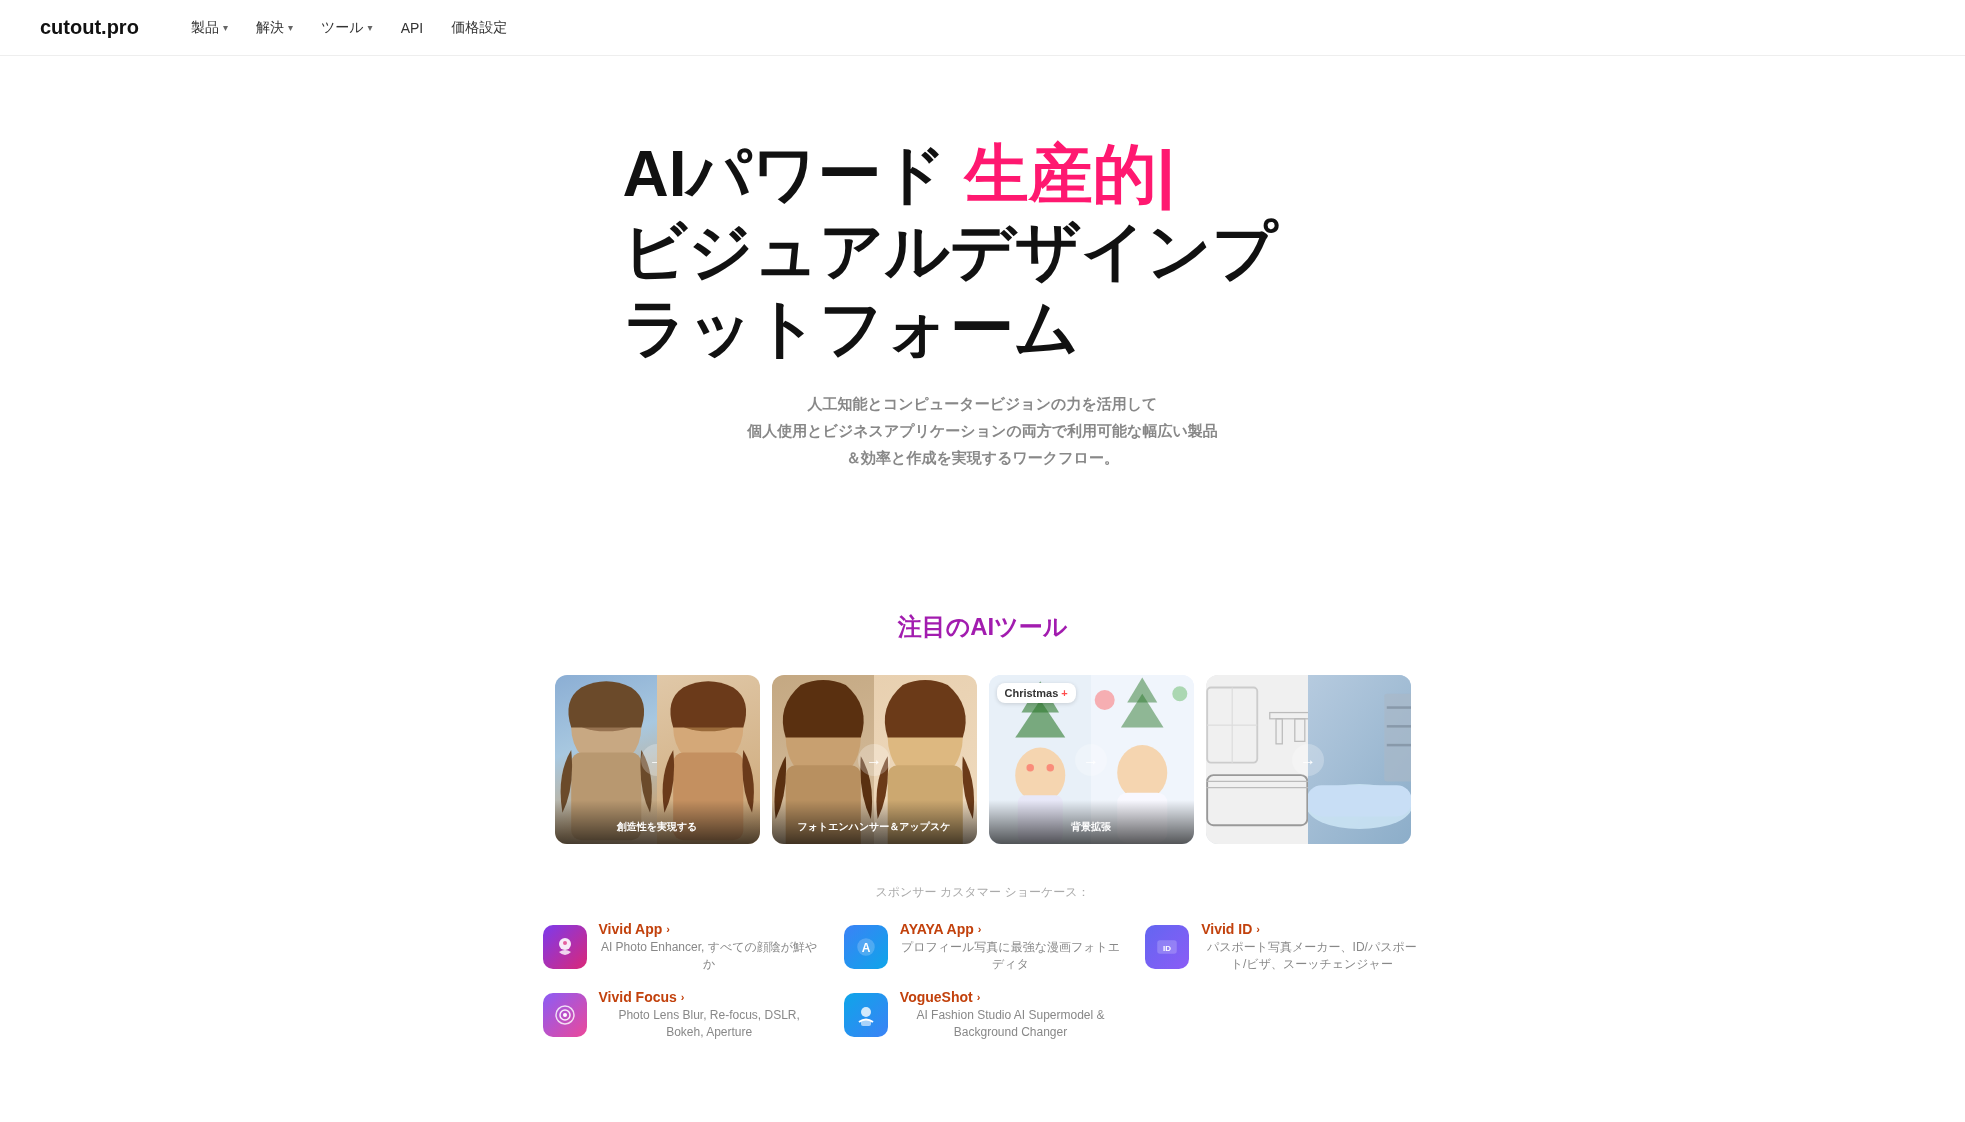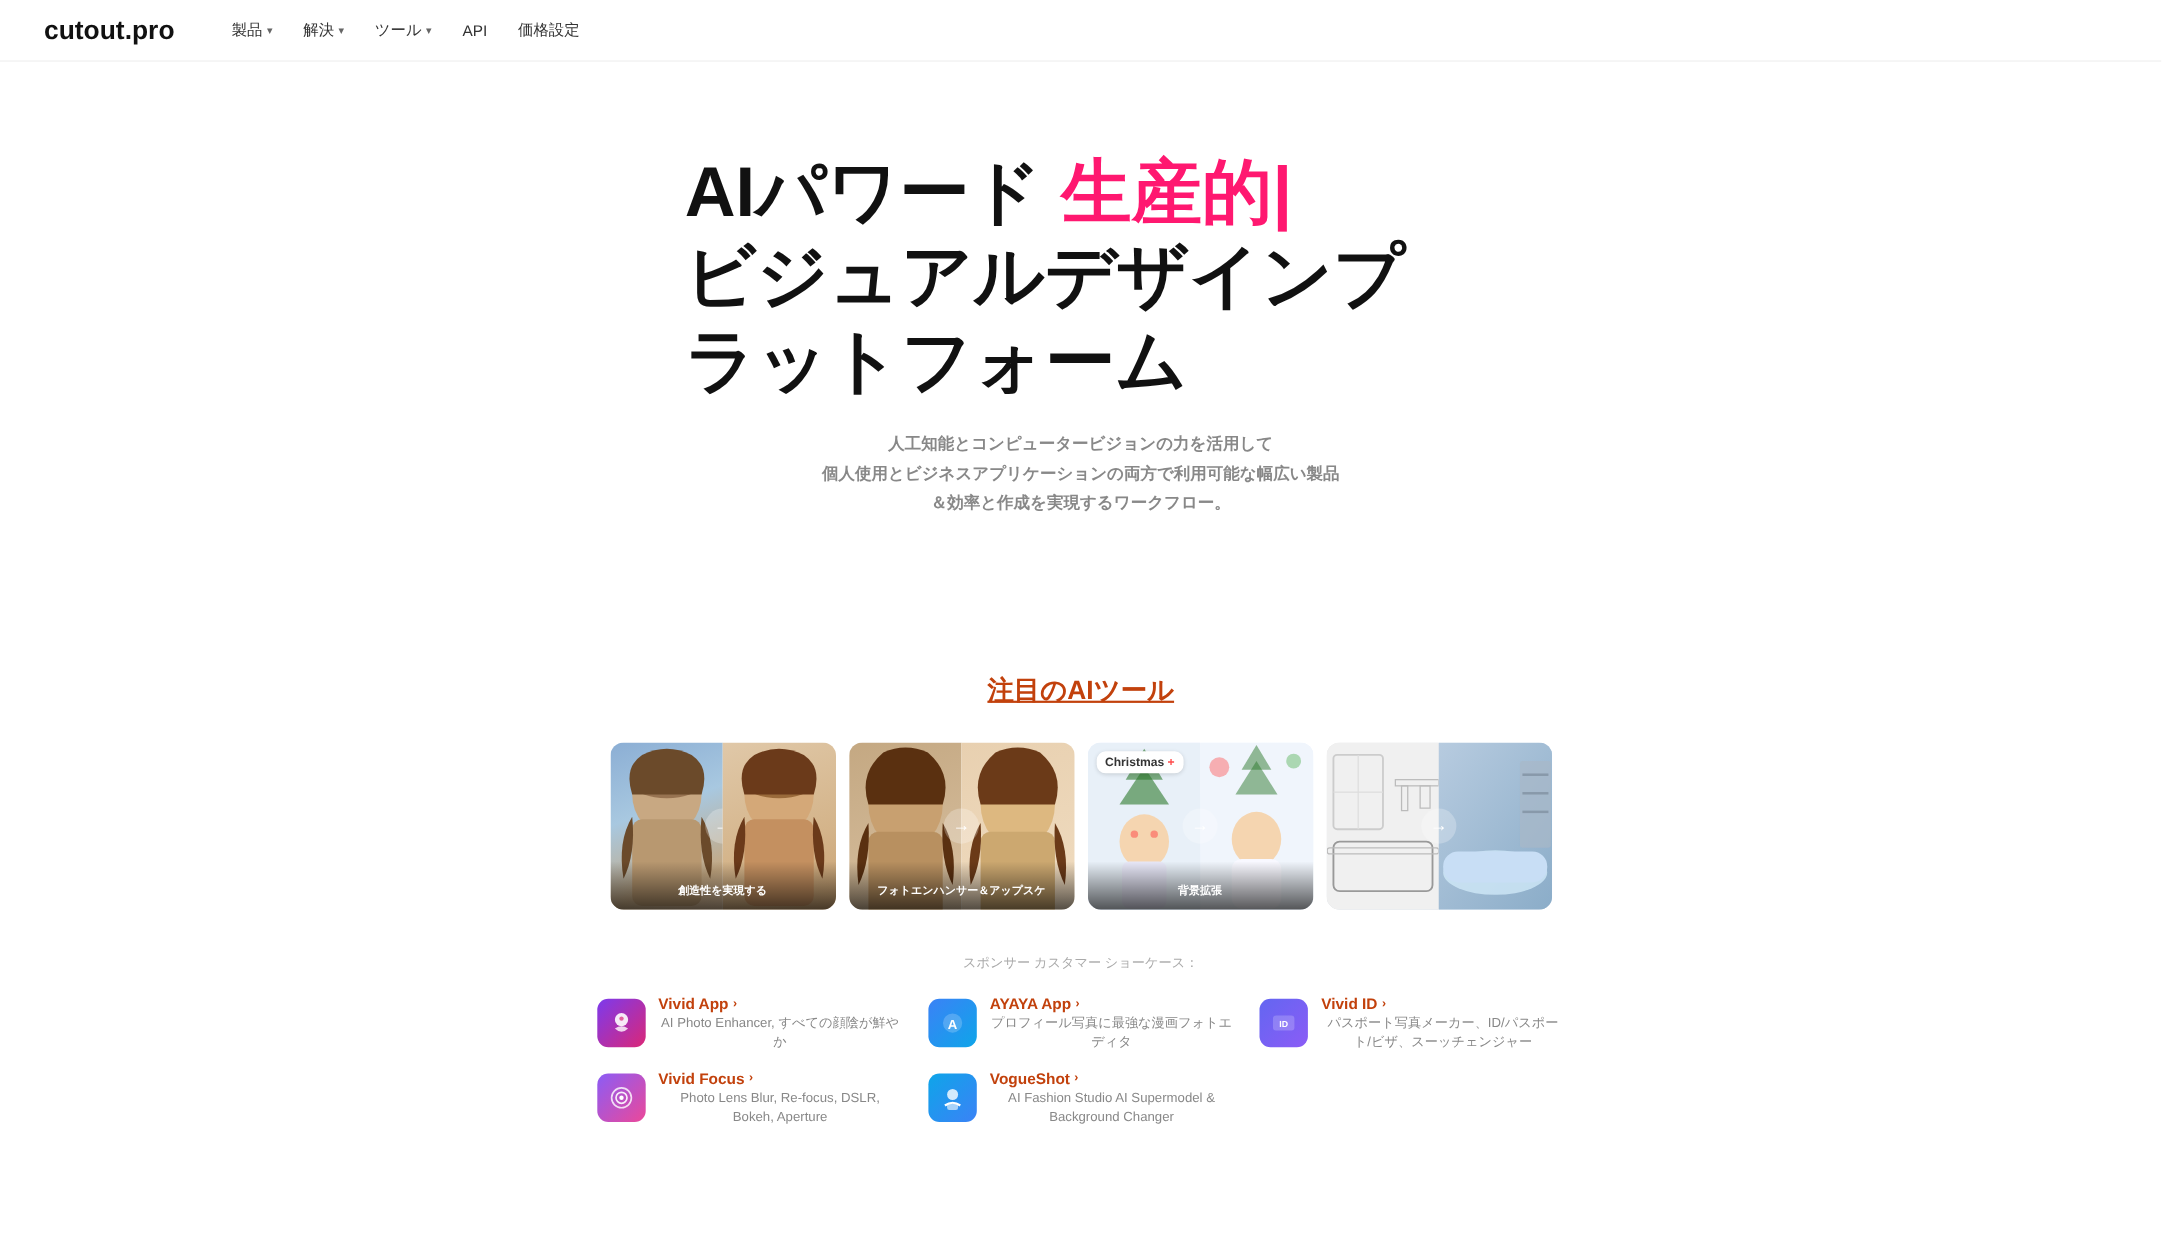--- a/index.html
+++ b/index.html
@@ -3,21 +3,21 @@
   <meta charset="utf-8">
   <style>
     * { margin: 0; padding: 0; box-sizing: border-box; }
     body { font-family: 'Helvetica Neue', Arial, 'Hiragino Kaku Gothic ProN', 'Hiragino Sans', Meiryo, sans-serif; background: #fff; color: #222; min-width: 1200px; }
 
     
     nav {
       display: flex; align-items: center; padding: 0 40px; height: 56px;
       border-bottom: 1px solid #eee; position: sticky; top: 0; background: #fff; z-index: 100;
     }
-    .nav-logo { font-size: 24px; font-weight: 700; color: #111; text-decoration: none; margin-right: 40px; }
+    .nav-logo { font-size: 20px; font-weight: 700; color: #111; text-decoration: none; margin-right: 40px; }
     .nav-links { display: flex; gap: 4px; }
     .nav-link {
       padding: 8px 12px; font-size: 14px; color: #333; cursor: pointer;
       display: flex; align-items: center; gap: 4px; border-radius: 4px;
       text-decoration: none;
     }
     .nav-link .chevron { font-size: 10px; color: #666; }
 
     
     .hero {
@@ -27,29 +27,29 @@
       font-size: 64px; font-weight: 900; line-height: 1.2; color: #111;
       text-align: left; max-width: 720px; margin: 0 auto 24px;
     }
     .hero-title .accent { color: #ff1870; }
     .hero-subtitle {
       font-size: 15px; color: #888; line-height: 1.8; text-align: center; margin-bottom: 60px; font-weight: bold;
     }
 
     
     .featured-section { text-align: center; padding: 20px 40px 40px; }
-    .section-title { font-size: 24px; font-weight: 700; margin-bottom: 32px; color: #c2410c; text-decoration: underline; }
+    .section-title { font-size: 24px; font-weight: 700; margin-bottom: 32px; color: #a21caf; }
 
     
     .tool-cards {
       display: flex; gap: 12px; justify-content: center; flex-wrap: nowrap;
       max-width: 870px; margin: 0 auto 40px;
     }
     .tool-card {
-      width: 205px; height: 152px; border-radius: 12px; overflow: hidden;
+      width: 205px; height: 169px; border-radius: 12px; overflow: hidden;
       position: relative; cursor: pointer; flex-shrink: 0;
     }
     .tool-card-label {
       position: absolute; bottom: 0; left: 0; right: 0;
       background: linear-gradient(transparent, rgba(0,0,0,0.65));
       color: #fff; font-size: 10px; font-weight: 600;
       padding: 20px 10px 10px; text-align: center;
     }
 
     

